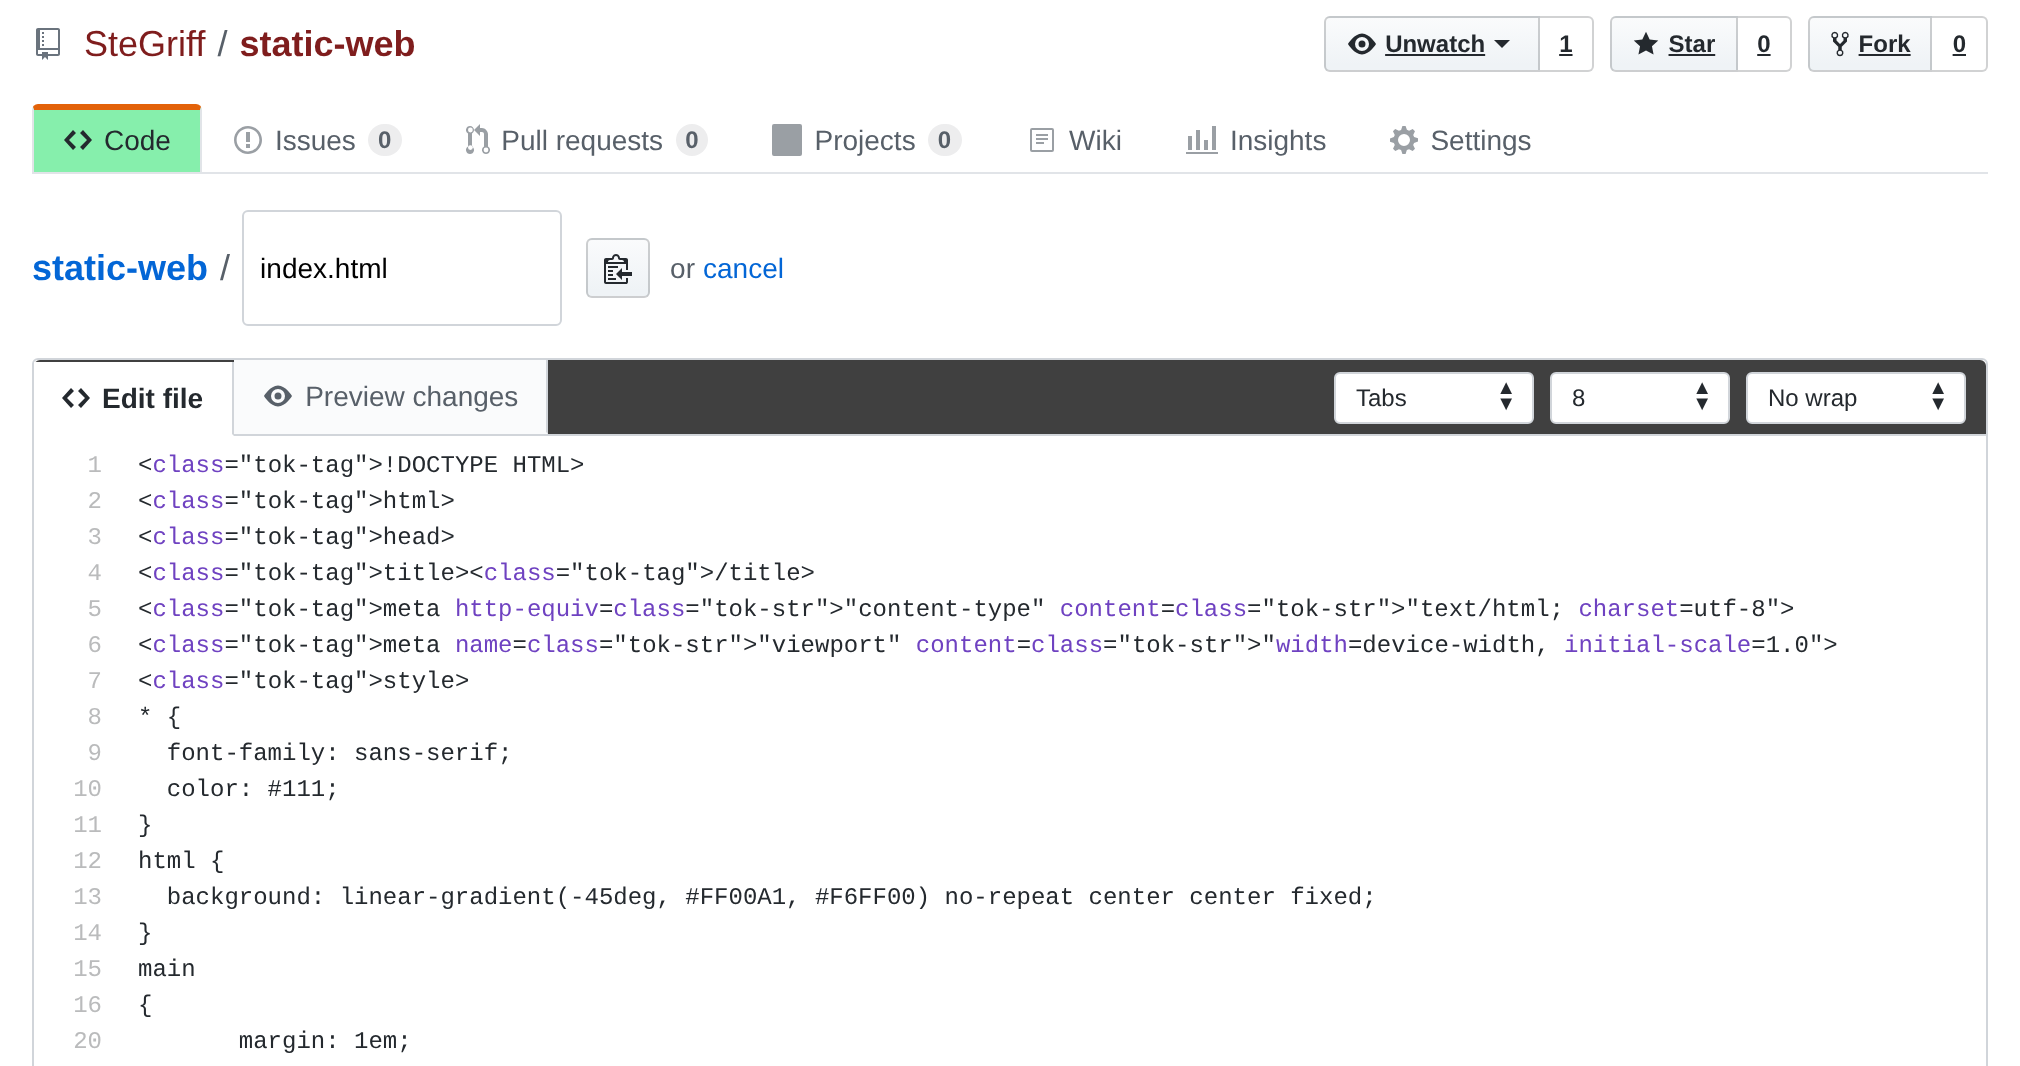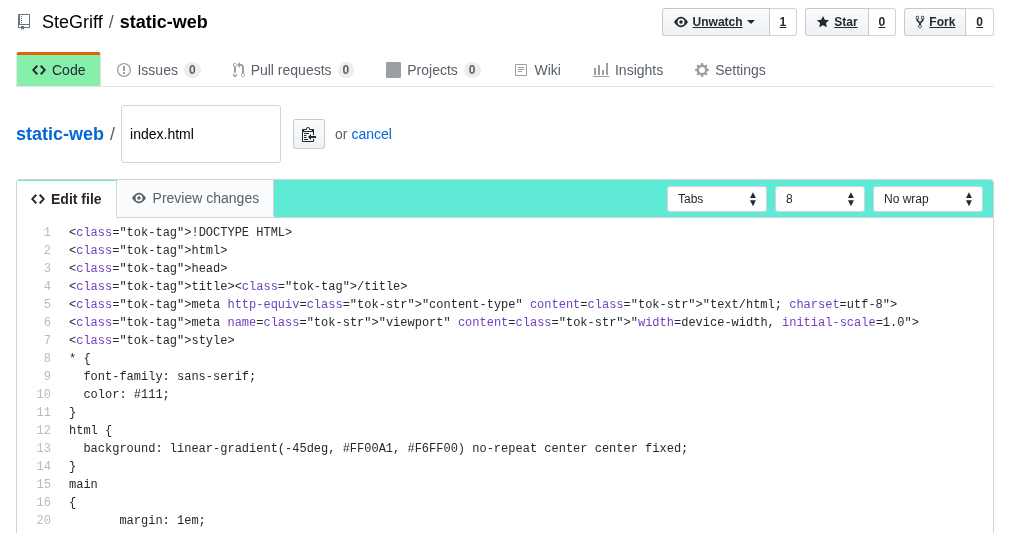--- a/index.html
+++ b/index.html
@@ -8,21 +8,21 @@
   font-size: 14px;
   color: #24292e;
   background: #fff;
 }
 .container { width: 1010px; margin: 0 auto; padding: 0 16px; }
 
 
 .pagehead { padding-top: 8px; padding-bottom: 0; }
 .pagehead-top { display: flex; align-items: center; justify-content: space-between; margin-bottom: 16px; }
 .repo-path { font-size: 18px; font-weight: 400; display: flex; align-items: center; gap: 4px; }
-.repo-path a { color: #000000; text-decoration: none; }
+.repo-path a { color: #7f1d1d; text-decoration: none; }
 .repo-path .strong { font-weight: 600; }
 .repo-path .sep { color: #586069; margin: 0 2px; }
 .repo-icon { color: #6a737d; margin-right: 6px; display: inline-flex; }
 
 .repo-actions { display: flex; gap: 8px; text-decoration: underline; }
 .btn-group { display: flex; }
 .btn {
   display: inline-flex; align-items: center;
   padding: 3px 10px; font-size: 12px; font-weight: 600;
   line-height: 20px; color: #24292e;
@@ -79,21 +79,21 @@
   background: linear-gradient(-180deg, #fafbfc, #eff3f6 90%);
   border: 1px solid rgba(27,31,35,.2); border-radius: 3px; cursor: pointer;
   display: inline-flex; align-items: center; justify-content: center;
 }
 .file-row .or { margin-left: 10px; color: #586069; font-size: 14px; }
 .file-row .cancel { margin-left: 4px; color: #0366d6; text-decoration: none; font-size: 14px;}
 
 
 .editor-box { border: 1px solid #d1d5da; border-radius: 3px; }
 .editor-tabs {
-  display: flex; align-items: center; background: #5eead4;
+  display: flex; align-items: center; background: #404040;
   border-bottom: 1px solid #d1d5da; border-radius: 3px 3px 0 0;
   padding-right: 10px;
 }
 .editor-tab {
   display: flex; align-items: center; gap: 6px;
   padding: 10px 14px; font-size: 14px; color: #586069;
   border-right: 1px solid #d1d5da; cursor: pointer; background: #fafbfc;
   border-bottom: 1px solid transparent;
 }
 .editor-tab.selected {

